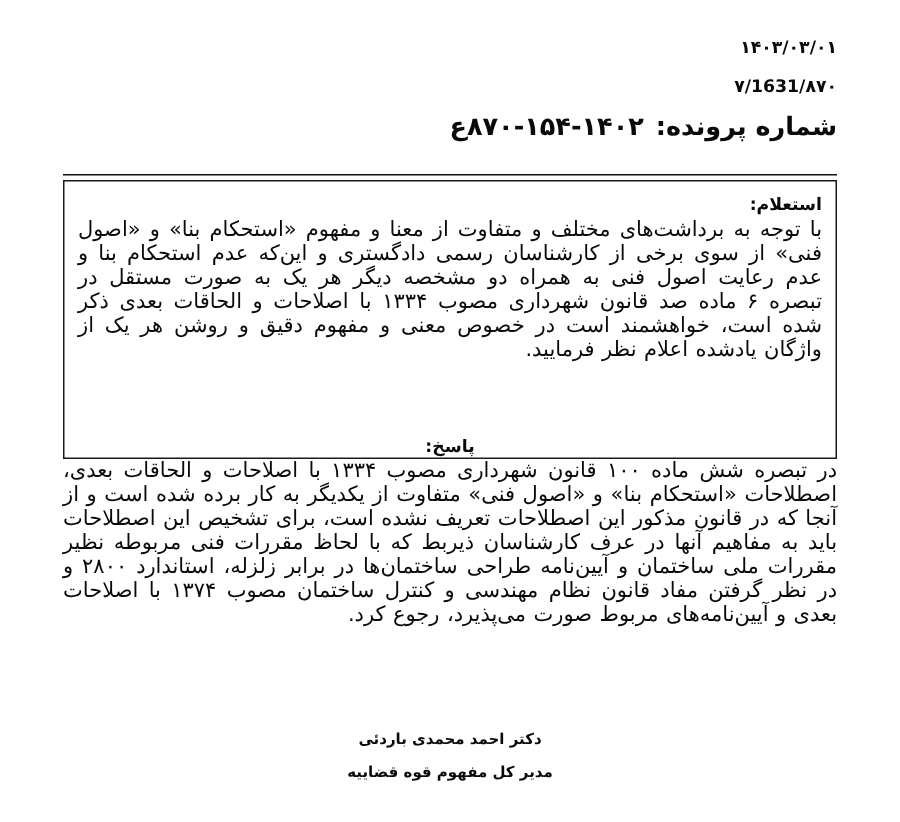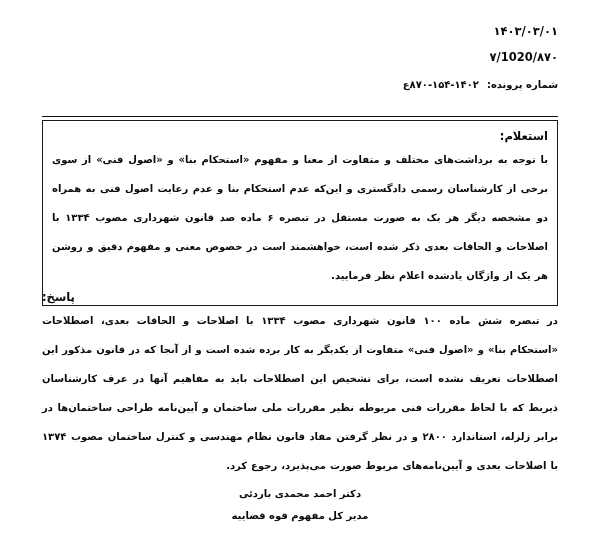--- a/index.html
+++ b/index.html
@@ -31,21 +31,21 @@
 
   .meta-line {
     font-size: 11.5px;
     line-height: 26px;
     letter-spacing: 0.2px;
     white-space: nowrap;
     font-weight: 600;
   }
 
   .meta-case {
-    font-size: 10px;
+    font-size: 17px;
     line-height: 26px;
     margin-top: 2px;
     white-space: nowrap;
     font-weight: 600;
   }
 
   .case-label {
     font-weight: 700;
   }
 
@@ -77,37 +77,37 @@
   }
 
   .section-label {
     font-size: 11.5px;
     font-weight: 700;
     line-height: 18px;
     text-align: right;
   }
 
   .body-text {
-    font-size: 10px;
-    line-height: 29px;
+    font-size: 14px;
+    line-height: 16px;
     text-align: justify;
     text-align-last: right;
-    font-weight: 700;
+    font-weight: 400;
     margin: 0;
     word-spacing: 0.5px;
   }
 
   .answer-label {
     position: absolute;
     top: 288px;
     right: 42px;
     left: 42px;
     font-size: 11.5px;
     font-weight: 700;
-    text-align: left;
+    text-align: center;
     line-height: 18px;
   }
 
   .answer-body {
     position: absolute;
     top: 306px;
     right: 42px;
     left: 42px;
   }
 
@@ -125,21 +125,21 @@
     font-weight: 700;
   }
 </style>
 </head>
 <body>
 
 <div id="page">
 
   <div class="header-block">
     <div class="meta-line">۱۴۰۳/۰۳/۰۱</div>
-    <div class="meta-line">۷/1020/۸۷۰</div>
+    <div class="meta-line">۷/1631/۸۷۰</div>
     <div class="meta-case">
       <span class="case-label">شماره پرونده:</span><span class="case-value">۸۷۰-۱۵۴-۱۴۰۲ع</span>
     </div>
   </div>
 
   <div class="rule"></div>
 
   <div class="inquiry-box">
     <div class="section-label">استعلام:</div>
     <p class="body-text">با توجه به برداشت‌های مختلف و متفاوت از معنا و مفهوم «استحکام بنا» و «اصول فنی» از سوی برخی از کارشناسان رسمی دادگستری و این‌که عدم استحکام بنا و عدم رعایت اصول فنی به همراه دو مشخصه دیگر هر یک به صورت مستقل در تبصره ۶ ماده صد قانون شهرداری مصوب ۱۳۳۴ با اصلاحات و الحاقات بعدی ذکر شده است، خواهشمند است در خصوص معنی و مفهوم دقیق و روشن هر یک از واژگان یادشده اعلام نظر فرمایید.</p>

